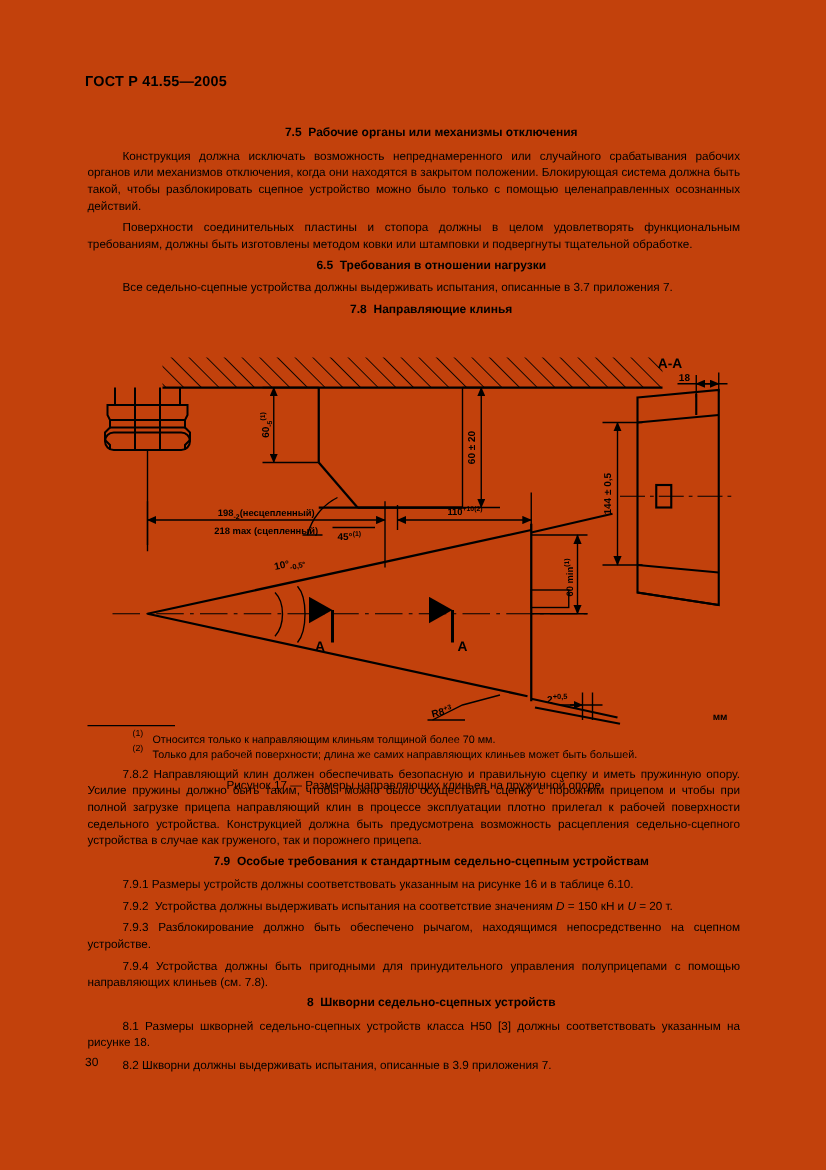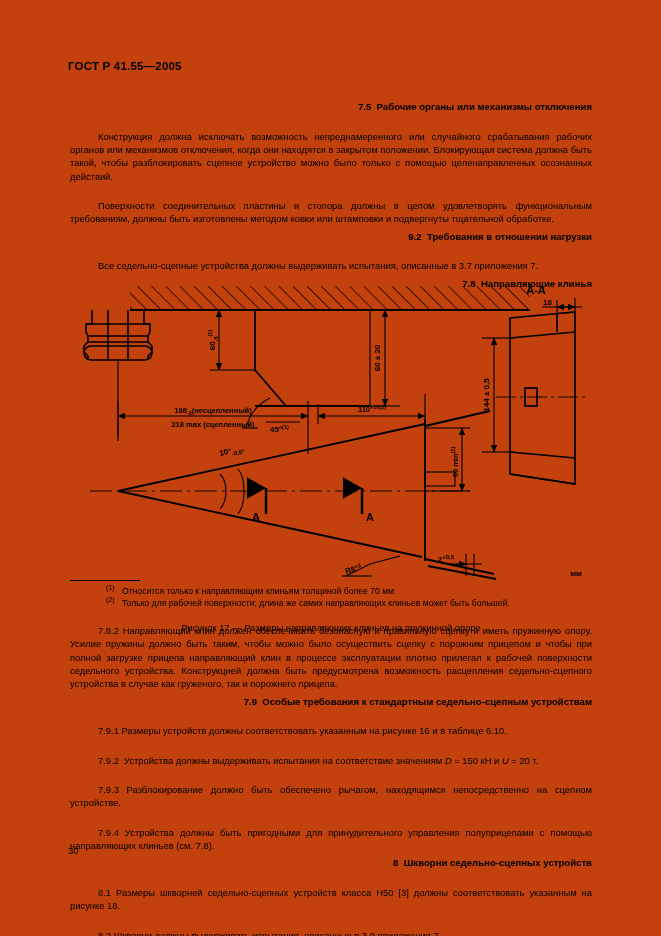--- a/index.html
+++ b/index.html
@@ -33,24 +33,24 @@
     width: 522px;
     font-size: 9.4px;
     line-height: 1.42;
     text-align: justify;
   }
   .clause-head {
     font-weight: bold;
     font-size: 9.6px;
     margin: 4px 0 1px 0;
     text-indent: 28px;
-    text-align: right;
+    text-align: center;
   }
   p.body-par {
-    margin: 16px 0 0 0;
+    margin: 4px 0 0 0;
     text-indent: 28px;
     text-align: justify;
     text-justify: inter-word;
   }
   .ital { font-style: italic; }
 
   
   .figure-wrap {
     position: absolute;
     left: 70px;
@@ -122,21 +122,21 @@
 
     <div class="clause-head">
       <span>7.5</span>&nbsp;
       <span>Рабочие органы или механизмы отключения</span>
     </div>
     <p class="body-par">Конструкция должна исключать возможность непреднамеренного или случайного срабатывания рабочих органов или механизмов отключения, когда они находятся в закрытом положении. Блокирующая система должна быть такой, чтобы разблокировать сцепное устройство можно было только с помощью целенаправленных осознанных действий.</p>
 
     <p class="body-par">Поверхности соединительных пластины и стопора должны в целом удовлетворять функциональным требованиям, должны быть изготовлены методом ковки или штамповки и подвергнуты тщательной обработке.</p>
 
     <div class="clause-head">
-      <span>9.2</span>&nbsp;
+      <span>6.5</span>&nbsp;
       <span>Требования в отношении нагрузки</span>
     </div>
     <p class="body-par">Все седельно-сцепные устройства должны выдерживать испытания, описанные в 3.7 приложения 7.</p>
 
     <div class="clause-head">
       <span>7.8</span>&nbsp;
       <span>Направляющие клинья</span>
     </div>
 
   </div>

